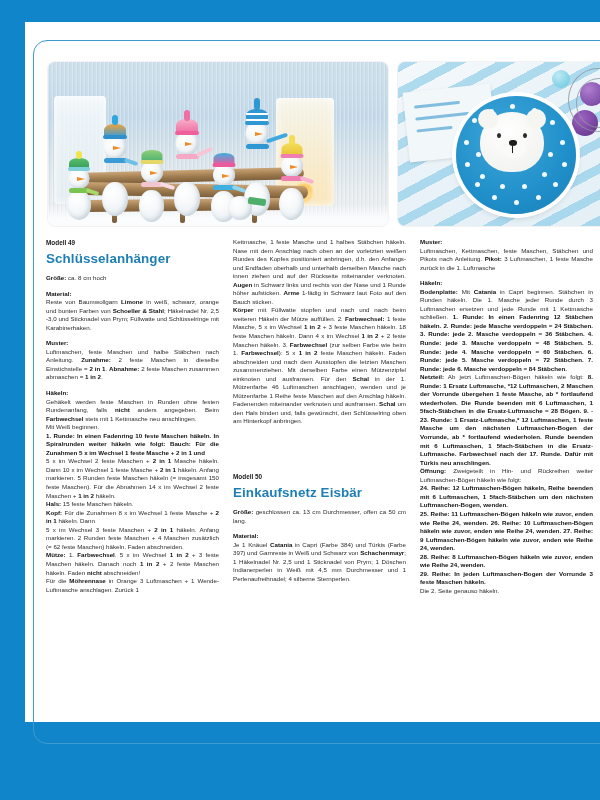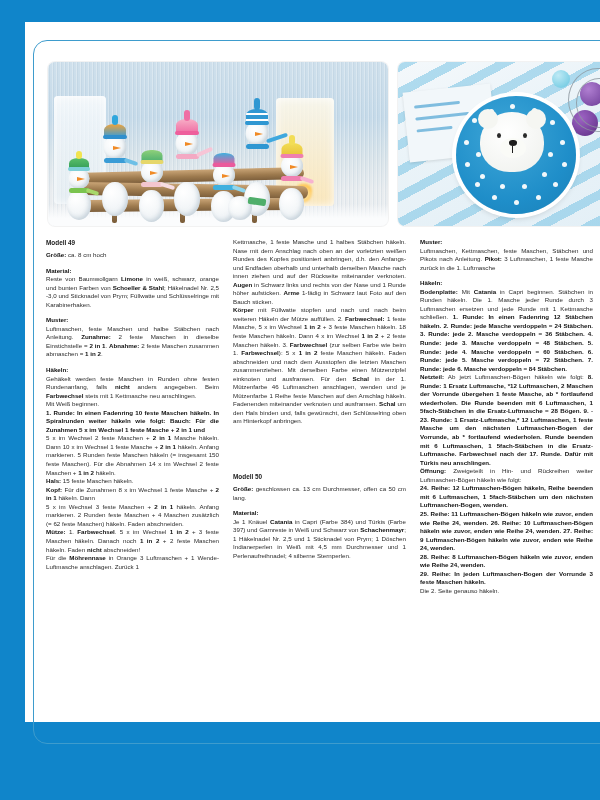--- a/index.html
+++ b/index.html
@@ -282,20 +282,21 @@
           <div class="bnose"></div>
           <div class="bmouth"></div>
         </div>
       </div>
     </div>
   </div>
 
   <div class="cols">
     <div class="col">
         <div class="modell">Modell 49</div>
+        <h2>Schlüsselanhänger</h2>
         <p><b class="lead">Größe:</b> ca. 8 cm hoch</p>
         <div class="sp"></div>
         <p><b>Material:</b></p>
         <p>Reste von Baumwollgarn <b>Limone</b> in weiß, schwarz, orange und bunten Farben von <b>Schoeller &amp; Stahl</b>; Häkelnadel Nr. 2,5 -3,0 und Sticknadel von Prym; Füllwatte und Schlüsselringe mit Karabinerhaken.</p>
         <div class="sp"></div>
         <p><b>Muster:</b></p>
         <p>Luftmaschen, feste Maschen und halbe Stäbchen nach Anleitung. <b>Zunahme:</b> 2 feste Maschen in dieselbe Einstichstelle = <b>2 in 1</b>. <b>Abnahme:</b> 2 feste Maschen zusammen abmaschen = <b>1 in 2</b>.</p>
         <div class="sp"></div>
         <p><b>Häkeln:</b></p>
         <p>Gehäkelt werden feste Maschen in Runden ohne festen Rundenanfang, falls <b>nicht</b> anders angegeben. Beim <b>Farbwechsel</b> stets mit 1 Kettmasche neu anschlingen.</p>
@@ -306,20 +307,21 @@
         <p><b>Kopf:</b> Für die Zunahmen 8 x im Wechsel 1 feste Masche + <b>2 in 1</b> häkeln. Dann</p>
         <p>5 x im Wechsel 3 feste Maschen + <b>2 in 1</b> häkeln. Anfang markieren. 2 Runden feste Maschen + 4 Maschen zusätzlich (= 62 feste Maschen) häkeln. Faden abschneiden.</p>
         <p><b>Mütze:</b> 1. <b>Farbwechsel</b>. 5 x im Wechsel <b>1 in 2</b> + 3 feste Maschen häkeln. Danach noch <b>1 in 2</b> + 2 feste Maschen häkeln. Faden <b>nicht</b> abschneiden!</p>
         <p>Für die <b>Möhrennase</b> in Orange 3 Luftmaschen + 1 Wende-Luftmasche anschlagen. Zurück 1</p>
       </div>
     <div class="col">
         <p>Kettmasche, 1 feste Masche und 1 halbes Stäbchen häkeln. Nase mit dem Anschlag nach oben an der vorletzten weißen Rundes des Kopfes positioniert anbringen, d.h. den Anfangs- und Endfaden oberhalb und unterhalb derselben Masche nach innen ziehen und auf der Rückseite miteinander verknoten. <b>Augen</b> in Schwarz links und rechts von der Nase und 1 Runde höher aufsticken. <b>Arme</b> 1-fädig in Schwarz laut Foto auf den Bauch sticken.</p>
         <p><b>Körper</b> mit Füllwatte stopfen und nach und nach beim weiteren Häkeln der Mütze auffüllen. 2. <b>Farbwechsel:</b> 1 feste Masche, 5 x im Wechsel <b>1 in 2</b> + 3 feste Maschen häkeln. 18 feste Maschen häkeln. Dann 4 x im Wechsel <b>1 in 2</b> + 2 feste Maschen häkeln. 3. <b>Farbwechsel</b> (zur selben Farbe wie beim 1. <b>Farbwechsel</b>): 5 x <b>1 in 2</b> feste Maschen häkeln. Faden abschneiden und nach dem Ausstopfen die letzten Maschen zusammenziehen. Mit derselben Farbe einen Mützenzipfel einknoten und ausfransen. Für den <b>Schal</b> in der 1. Mützenfarbe 46 Luftmaschen anschlagen, wenden und je Mützenfarbe 1 Reihe feste Maschen auf den Anschlag häkeln. Fadenenden miteinander verknoten und ausfransen. <b>Schal</b> um den Hals binden und, falls gewünscht, den Schlüsselring oben am Hinterkopf anbringen.</p>
         <div class="sp" style="height: 46px;"></div>
         <div class="modell">Modell 50</div>
+        <h2>Einkaufsnetz Eisbär</h2>
         <p><b class="lead">Größe:</b> geschlossen ca. 13 cm Durchmesser, offen ca 50 cm lang.</p>
         <div class="sp"></div>
         <p><b>Material:</b></p>
         <p>Je 1 Knäuel <b>Catania</b> in Capri (Farbe 384) und Türkis (Farbe 397) und Garnreste in Weiß und Schwarz von <b>Schachenmayr</b>; 1 Häkelnadel Nr. 2,5 und 1 Sticknadel von Prym; 1 Döschen Indianerperlen in Weiß mit 4,5 mm Durchmesser und 1 Perlenaufreihnadel; 4 silberne Sternperlen.</p>
       </div>
     <div class="col">
         <p><b>Muster:</b></p>
         <p>Luftmaschen, Kettmaschen, feste Maschen, Stäbchen und Pikots nach Anleitung. <b>Pikot:</b> 3 Luftmaschen, 1 feste Masche zurück in die 1. Luftmasche</p>
         <div class="sp"></div>
         <p><b>Häkeln:</b></p>

